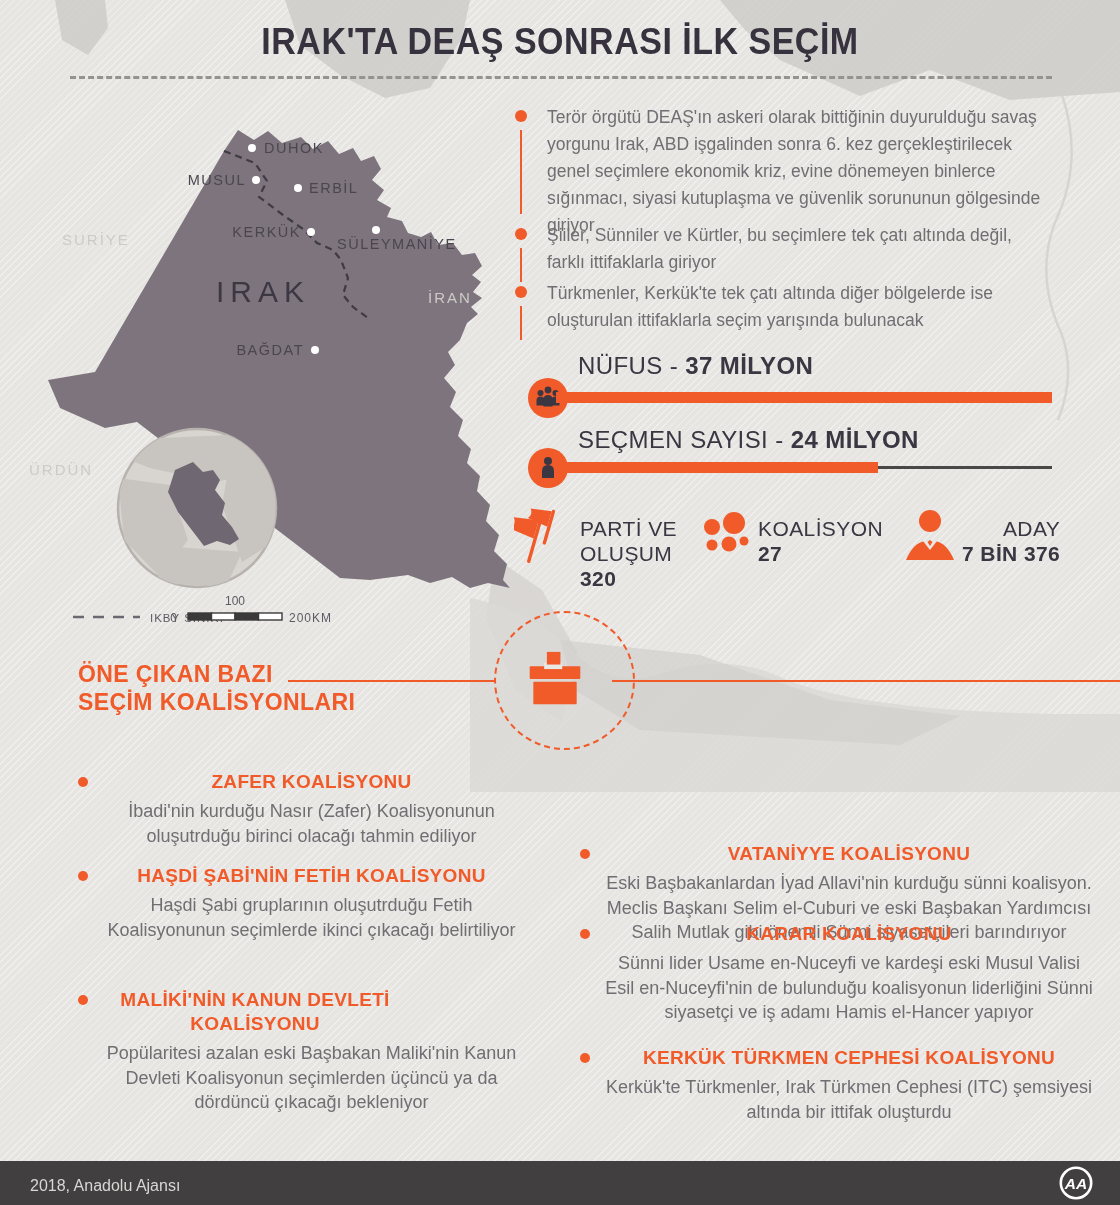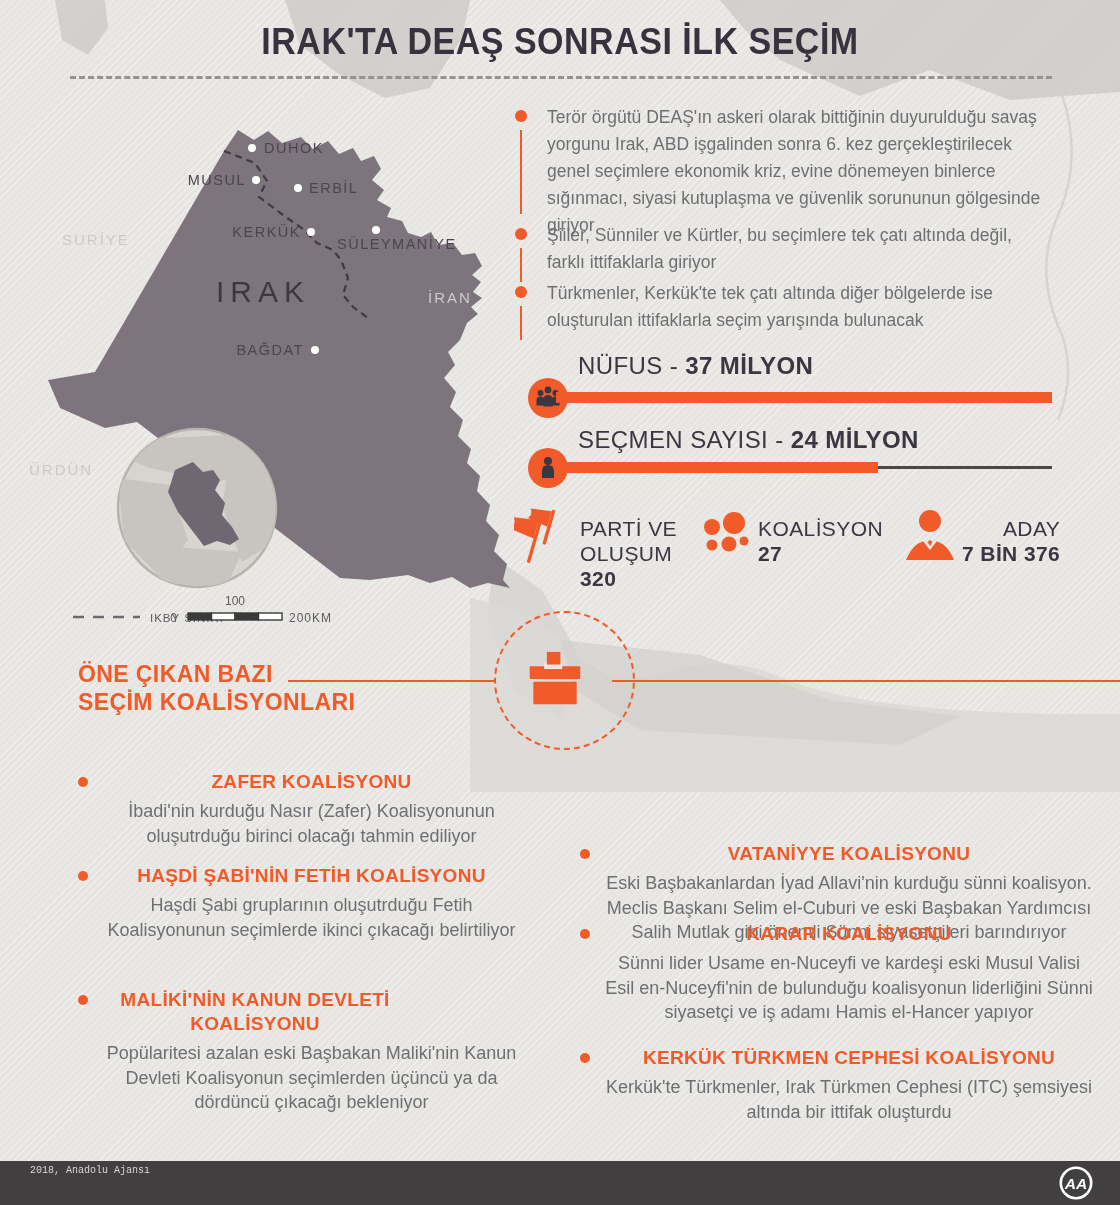--- a/index.html
+++ b/index.html
@@ -29,21 +29,21 @@
   .sec-h{left:78px;top:660px;font-size:23px;line-height:28px;font-weight:bold;color:#f15a29;letter-spacing:.4px;}
   .hline{height:2px;background:#f15a29;}
   .dash-circle{left:494px;top:611px;width:141px;height:139px;border:2px dashed #f15a29;border-radius:50%;box-sizing:border-box;}
   
   .coal{box-sizing:border-box;text-align:center;}
   .coal h4{position:relative;margin:0;padding-left:22px;font-size:19px;color:#f15a29;letter-spacing:.3px;line-height:24px;}
   .coal h4 .cdot{position:absolute;left:0;top:7px;width:10px;height:10px;border-radius:50%;background:#f15a29;}
   .coal p{margin:5px 0 0 0;padding-left:22px;font-size:18px;line-height:24.5px;color:#6f6e72;}
   
   .footer{left:0;top:1161px;width:1120px;height:44px;background:#413f40;}
-  .footer .left{position:absolute;left:30px;top:4px;font-size:10px;color:#d8d7d6;font-family:Liberation Mono, monospace;}
+  .footer .left{position:absolute;left:30px;top:16px;font-size:16px;color:#d8d7d6;}
   .footer .url{position:absolute;right:92px;top:16px;font-size:11.5px;font-style:italic;color:#d8d7d6;margin-top:32px;}
   .footer .logo{position:absolute;right:26px;top:4px;}
   svg text{font-family:"Liberation Sans", sans-serif;}
 </style>
 </head>
 <body>
 
 <div id="page">
 
   <svg class="abs" style="left:0;top:0;" width="1120" height="1205" viewBox="0 0 1120 1205">

